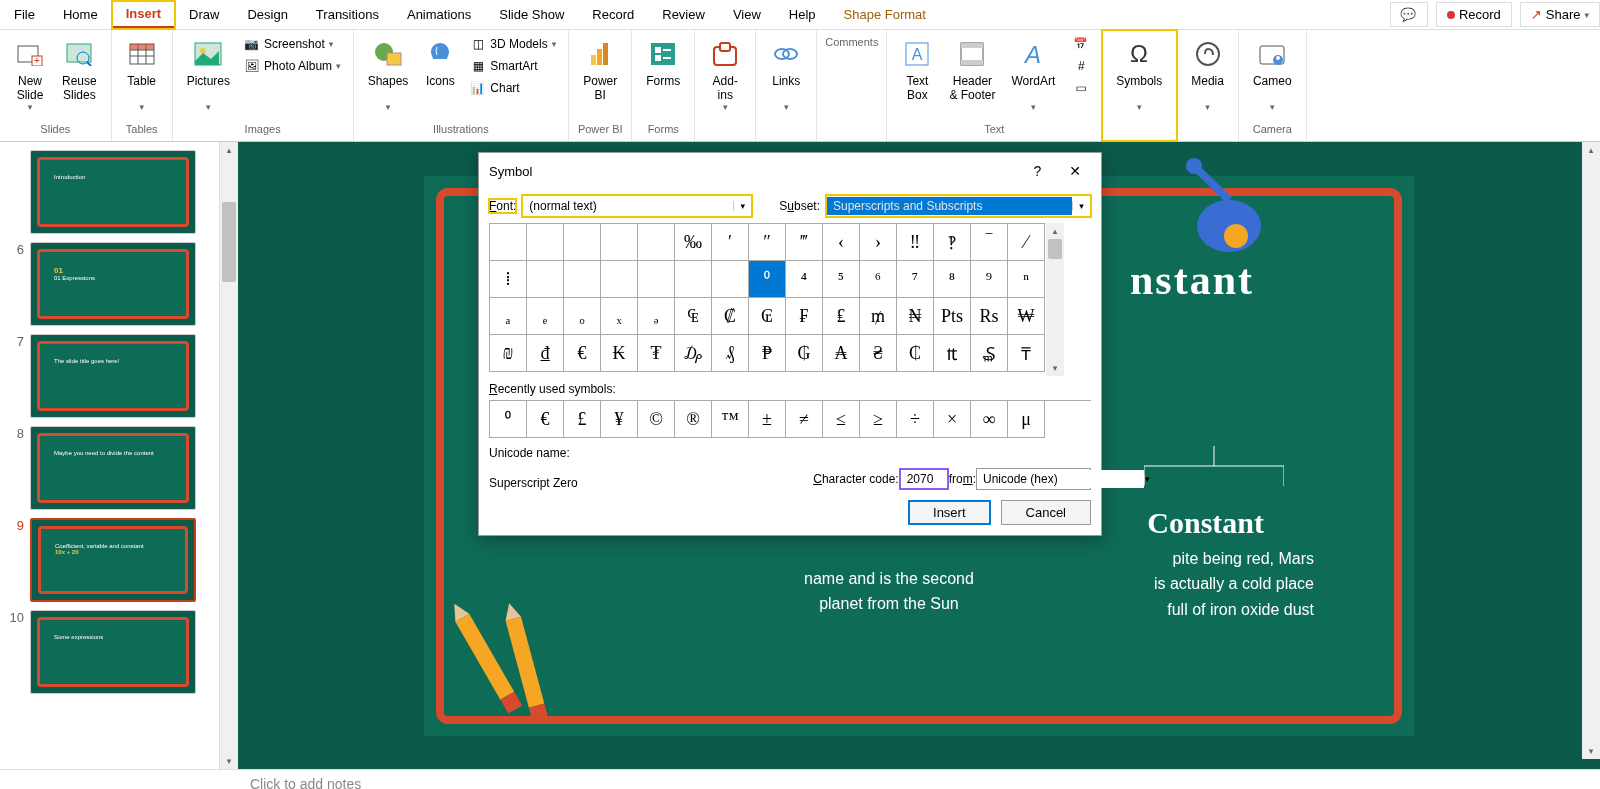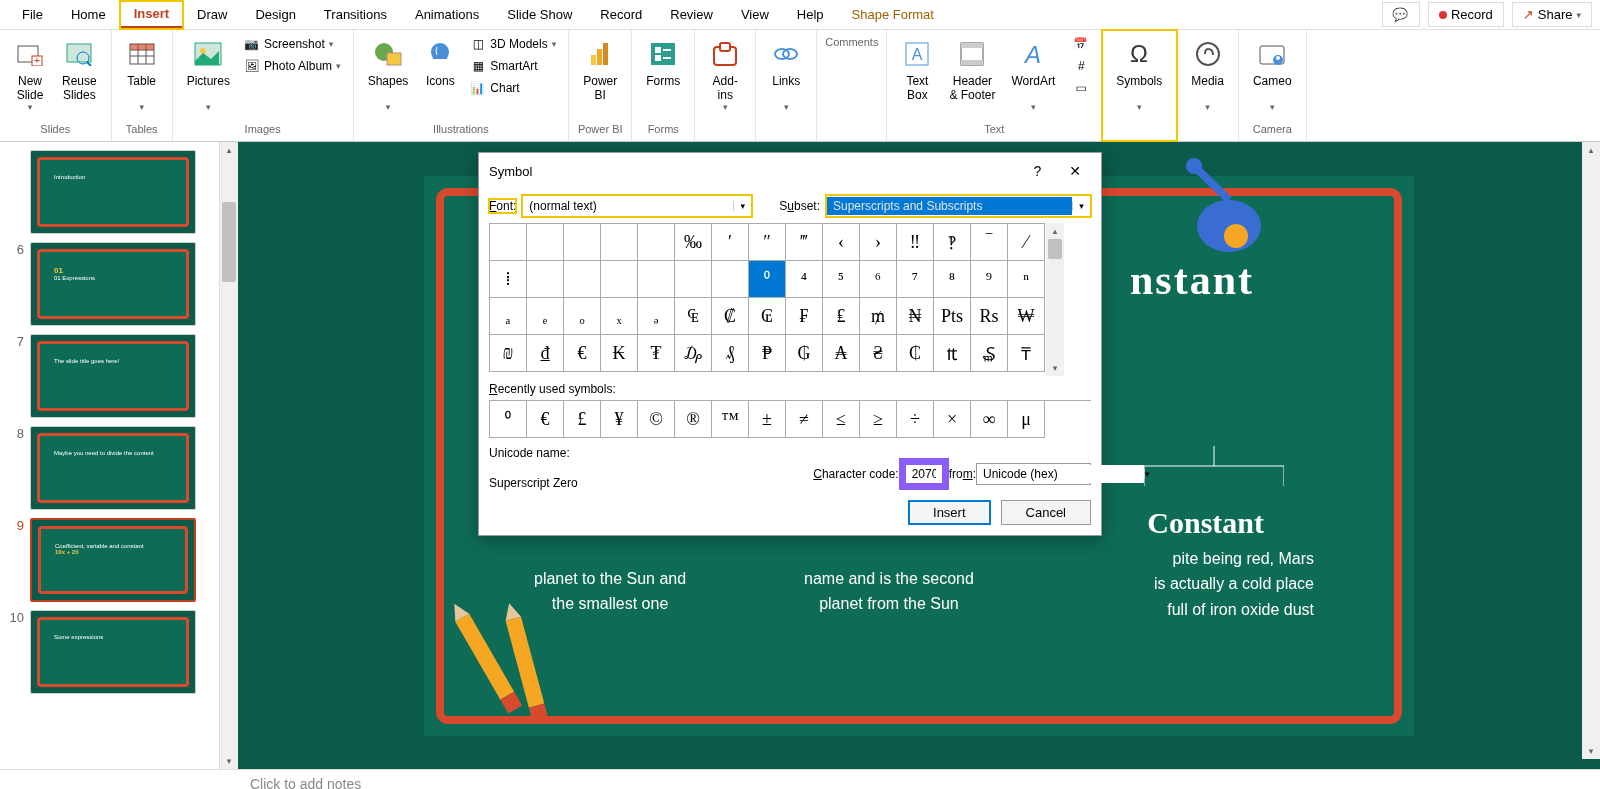--- a/index.html
+++ b/index.html
@@ -1,19 +1,19 @@
 <!DOCTYPE html>
 <html><head>
   <meta charset="utf-8">
   <style>
     * { margin: 0; padding: 0; box-sizing: border-box; font-family: "Segoe UI", sans-serif; }
     body { width: 1600px; height: 789px; background: #fff; overflow: hidden; position: relative; }
     
     
-    .menubar { display: flex; align-items: center; height: 30px; background: #fff; border-bottom: 1px solid #e0e0e0; padding: 0 8px; }
+    .menubar { display: flex; align-items: center; height: 30px; background: #fff; border-bottom: 1px solid #e0e0e0; padding: 0 0; }
     .menu-item { padding: 5px 14px; font-size: 13px; cursor: pointer; }
     .menu-item.active { color: #c43e1c; border-bottom: 3px solid #c43e1c; font-weight: 600; }
     .menu-item.format { color: #9e5f00; }
     .menubar-right { margin-left: auto; display: flex; gap: 8px; align-items: center; }
     .right-btn { padding: 4px 10px; font-size: 13px; border: 1px solid #ddd; display: flex; align-items: center; gap: 4px; }
     .record-dot { width: 8px; height: 8px; background: #d33; border-radius: 50%; display: inline-block; }
     .share-arrow { color: #c43e1c; }
     .highlight-yellow { outline: 2px solid #f0c800; outline-offset: -1px; }
     
     
@@ -69,21 +69,21 @@
     .symbol-cell { width: 37px; height: 37px; border-right: 1px solid #aaa; border-bottom: 1px solid #aaa; display: flex; align-items: center; justify-content: center; font-size: 18px; cursor: pointer; font-family: "Times New Roman", serif; }
     .symbol-cell.selected { background: #0078d4; color: #fff; }
     .symbol-scroll { position: absolute; right: -19px; top: 0; bottom: 0; width: 18px; background: #f0f0f0; }
     
     .recent-label { font-size: 12px; margin: 6px 0 4px; }
     .recent-grid { display: grid; grid-template-columns: repeat(15, 37px); border-top: 1px solid #aaa; border-left: 1px solid #aaa; }
     
     .dialog-info { display: flex; align-items: flex-end; justify-content: space-between; margin-top: 8px; font-size: 12px; }
     .info-left { }
     .info-right { display: flex; align-items: center; }
-    .code-input { border: 7px solid #8b5cf6; padding: 2px 6px; width: 50px; font-size: 12px; }
+    .code-input { border: 2px solid #8b5cf6; padding: 2px 6px; width: 50px; font-size: 12px; }
     
     .dialog-buttons { display: flex; justify-content: flex-end; gap: 10px; margin-top: 10px; }
     .dlg-btn { padding: 4px 24px; font-size: 13px; border: 1px solid #999; background: #f4f4f4; cursor: pointer; }
     .dlg-btn.primary { border: 1px solid #0078d4; box-shadow: inset 0 0 0 1px #0078d4; }
     
     
     svg { display: block; }
     .lamp { position: absolute; right: 140px; top: -20px; }
     .pencils { position: absolute; left: 30px; bottom: 10px; }
   </style>
@@ -496,24 +496,20 @@
             <rect x="72" y="120" width="16" height="16" fill="#d84a2e"></rect>
           </g>
       </svg>
 
       <div class="slide-text" style="right:160px;top:80px;font-size:42px;font-weight:bold;letter-spacing:2px">nstant</div>
       <div class="slide-text" style="right:150px;top:330px;font-size:30px;font-weight:bold">Constant</div>
       <div class="slide-text" style="right:100px;top:370px;font-size:16px;text-align:right;line-height:1.6">
         <span>pite being red, Mars</span><br>
         <span>is actually a cold place</span><br>
         <span>full of iron oxide dust</span>
-      </div>
-      <div class="slide-text" style="left:110px;top:390px;font-size:16px;text-align:center;line-height:1.6">
-        <span>planet to the Sun and</span><br>
-        <span>the smallest one</span>
       </div>
       <div class="slide-text" style="left:380px;top:390px;font-size:16px;text-align:center;line-height:1.6">
         <span>name and is the second</span><br>
         <span>planet from the Sun</span>
       </div>
 
       <svg style="position:absolute;right:130px;top:270px" width="140" height="60">
           <polyline points="70,0 70,20 0,20 0,40" fill="none" stroke="#fff"></polyline>
           <polyline points="70,20 140,20 140,40" fill="none" stroke="#fff"></polyline>
         </svg>

